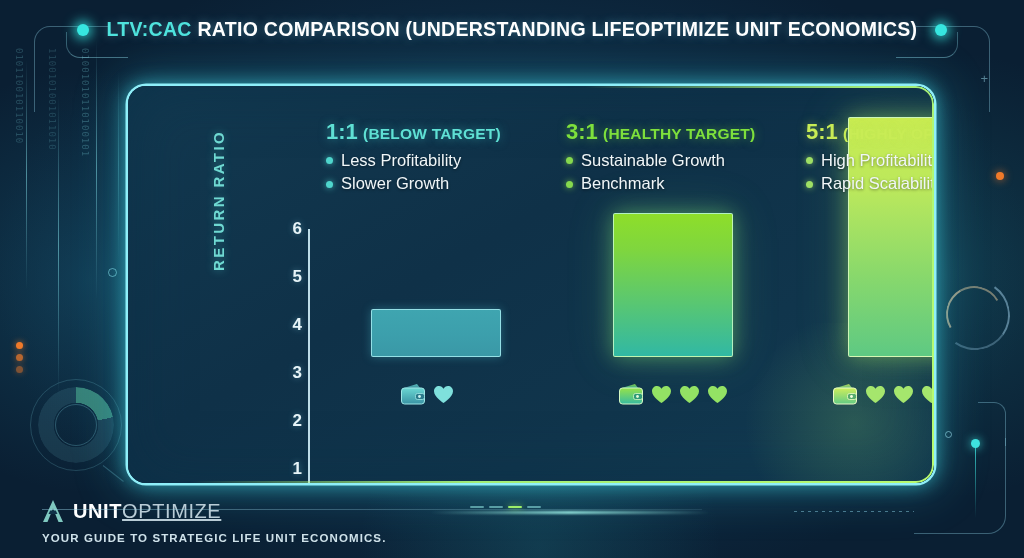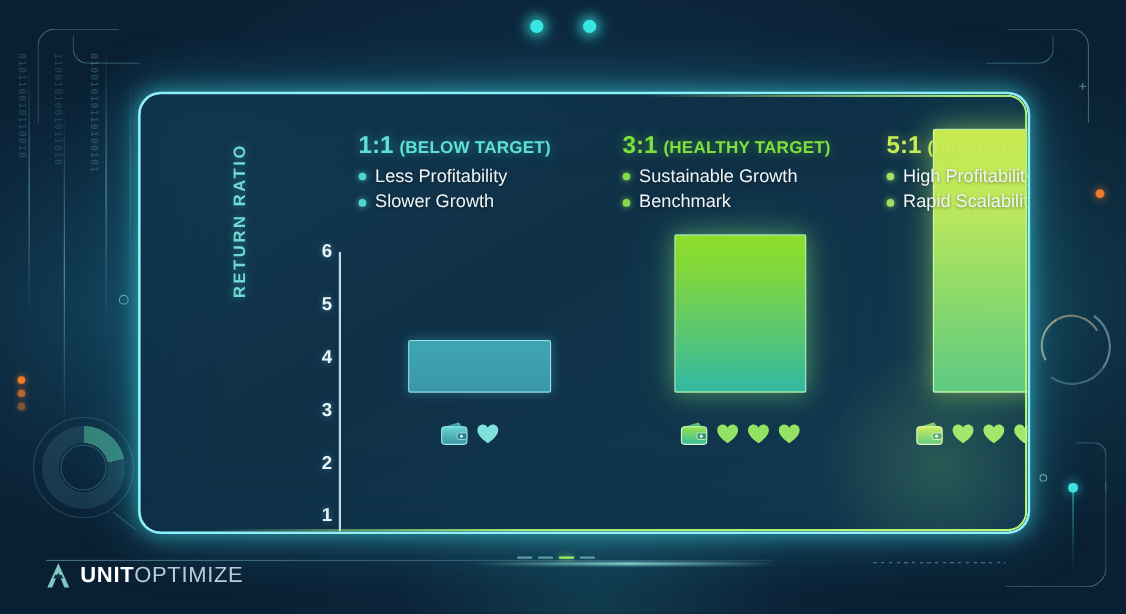--- a/index.html
+++ b/index.html
@@ -396,21 +396,21 @@
     left: 42px; bottom: 14px;
     width: 460px;
   }
   .brand {
     display: flex; align-items: center; gap: 9px;
     margin-bottom: 9px;
   }
   .brand-mark { width: 22px; height: 24px; flex: 0 0 auto; }
   .brand-text { font-size: 20px; letter-spacing: .6px; white-space: nowrap; }
   .brand-strong { font-weight: bold; color: #ffffff; }
-  .brand-light  { font-weight: normal; color: #b9ccd6; }
+  .brand-light  { font-weight: normal; color: #b9ccd6; text-decoration: underline; }
 
   .tagline-rule {
     position: absolute;
     left: 0; bottom: 34px;
     width: 660px; height: 1px;
     background: linear-gradient(to right, rgba(150,210,230,.45), rgba(150,210,230,.12));
   }
   .tagline {
     font-size: 11.5px;
     font-weight: bold;
@@ -479,20 +479,23 @@
   <div class="hud hud-tr"></div>
   <div class="hud hud-br"></div>
   <div class="hud-notch"></div>
   <div class="hud-dash"></div>
   <div class="hud-mini"></div>
 
   <div class="title-lead-l"></div>
   <div class="title-lead-r"></div>
   <div class="title-wrap">
     <span class="title-dot left"></span>
+    <div class="title-text">
+      <span class="title-accent">LTV:CAC</span><span> RATIO COMPARISON (UNDERSTANDING LIFEOPTIMIZE UNIT ECONOMICS)</span>
+    </div>
     <span class="title-dot right"></span>
   </div>
 
   <div class="panel">
     <div class="panel-glow-corner"></div>
 
     <div class="chart">
 
       <div class="y-axis-title">RETURN RATIO</div>
       <div class="axis-line-y"></div>
@@ -641,15 +644,16 @@
     <div class="brand">
       <svg class="brand-mark" viewBox="0 0 22 24">
         <path d="M11 1 L21 23 L16.5 23 L11 9.5 L5.5 23 L1 23 Z" fill="#7fc8c0"></path>
         <path d="M6.5 15 L15.5 15 L13.8 11.5 L8.2 11.5 Z" fill="#0f3148"></path>
       </svg>
       <div class="brand-text">
         <span class="brand-strong">UNIT</span><span class="brand-light">OPTIMIZE</span>
       </div>
     </div>
     <div class="tagline-rule"></div>
+    <div class="tagline">YOUR GUIDE TO STRATEGIC LIFE UNIT ECONOMICS.</div>
   </div>
 
 </div>
 
 </body></html>

